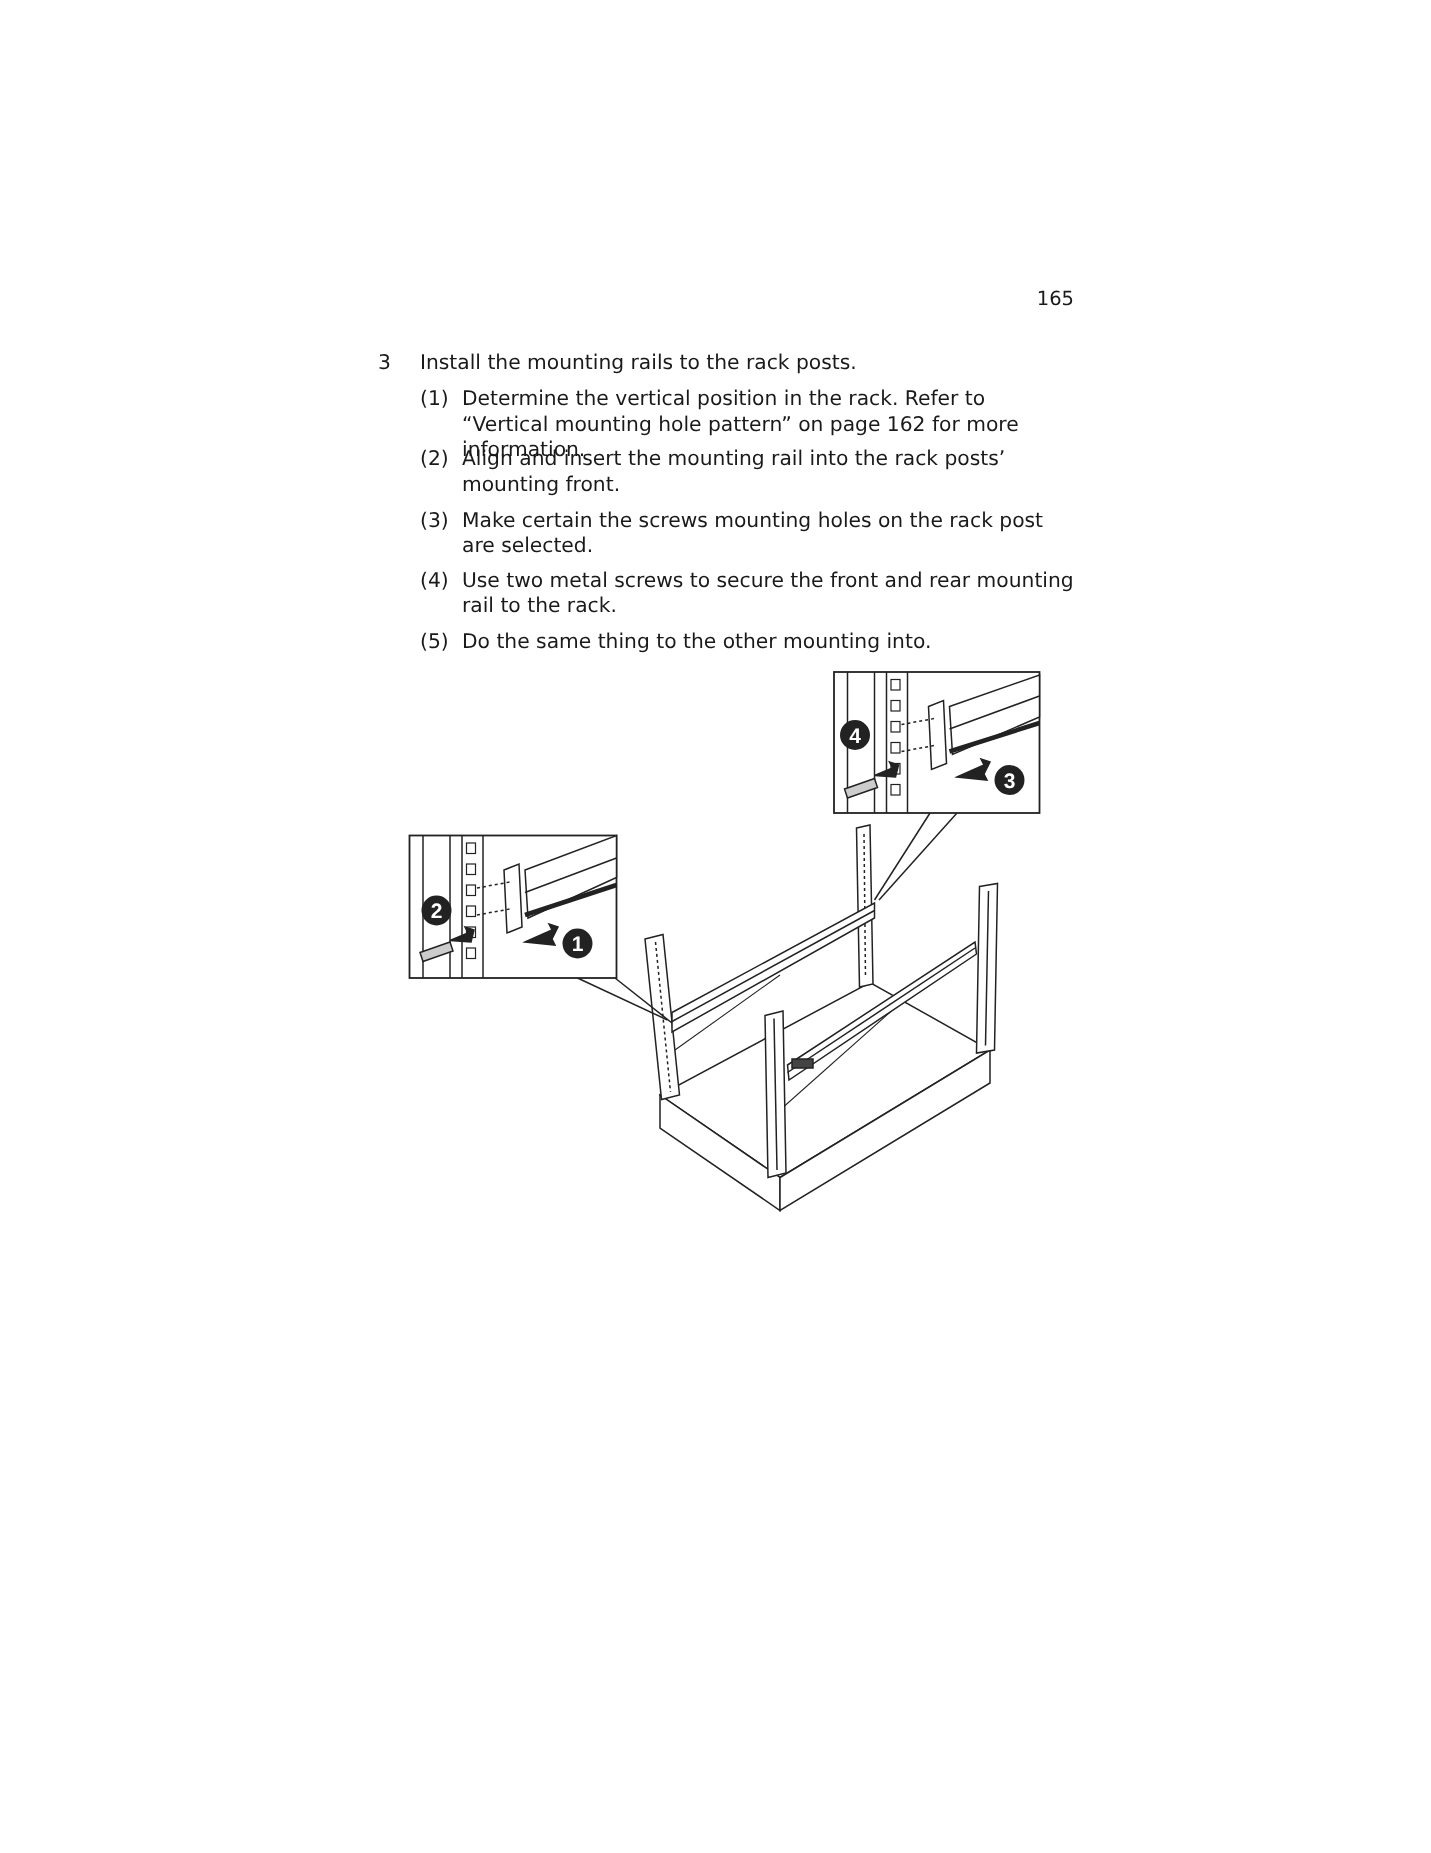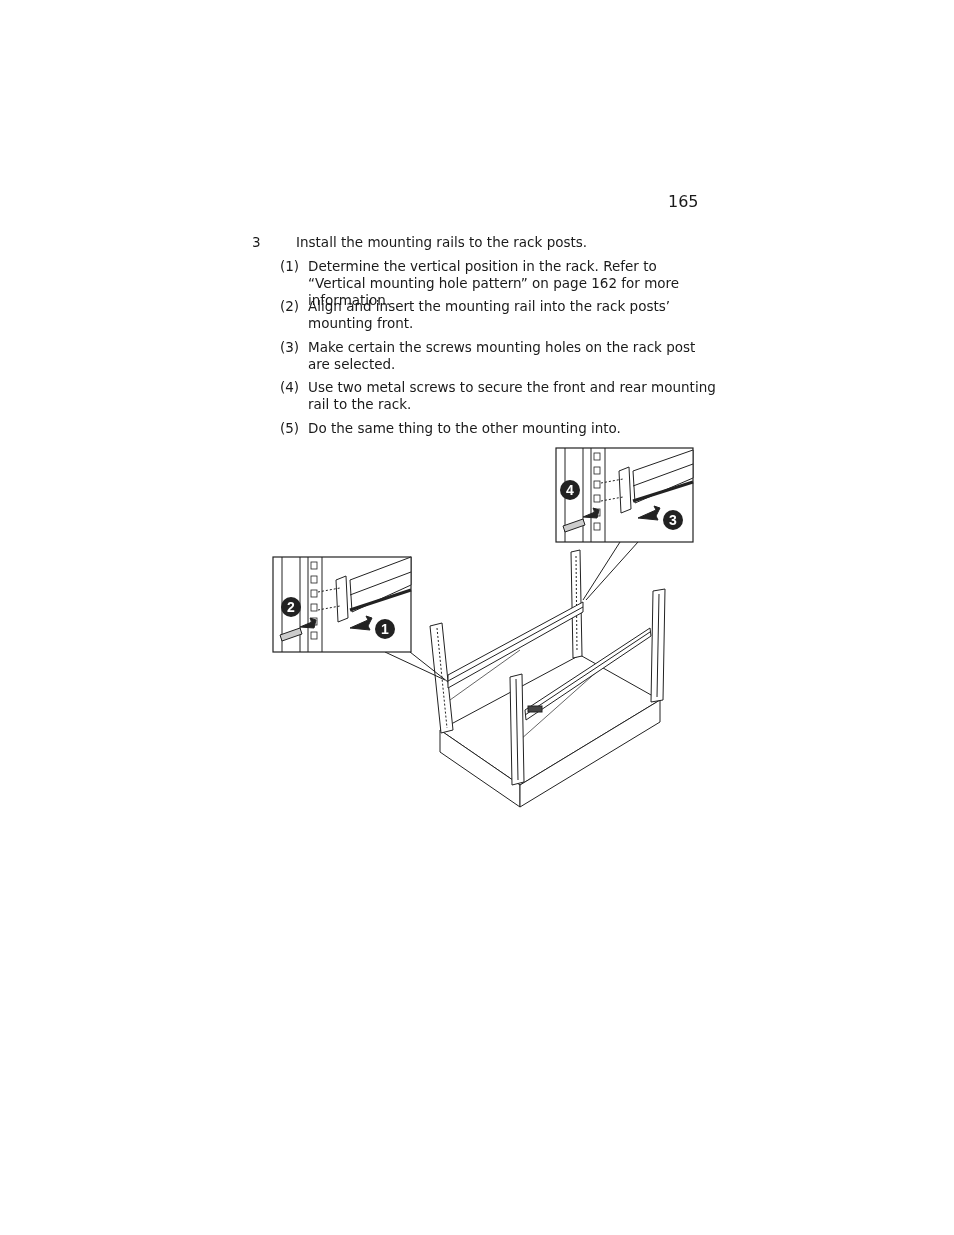--- a/index.html
+++ b/index.html
@@ -1,22 +1,22 @@
 <!DOCTYPE html>
 <html><head>
   <meta charset="utf-8">
   <style>
     html, body { margin: 0; padding: 0; background: #ffffff; }
     body { width: 954px; height: 1235px; position: relative; overflow: hidden;
            font-family: "DejaVu Sans", sans-serif; color: #1a1a1a; }
-    .page-number { position: absolute; left: 668px; top: 192px; width: 48px; 
-                   font-size: 16px; }
+    .page-number { position: absolute; left: 668px; top: 192px; width: 48px; text-align: right;
+                   font-size: 13px; }
     .step { position: absolute; left: 252px; top: 234px; font-size: 13.5px; width: 470px; }
     .step-num { position: absolute; left: 0; top: 0; }
-    .step-text { position: absolute; left: 28px; top: 0; white-space: nowrap; margin-left: 16px; }
+    .step-text { position: absolute; left: 28px; top: 0; white-space: nowrap; }
     .sub { position: absolute; left: 280px; font-size: 13.5px; line-height: 17px; width: 440px; }
     .sub-num { position: absolute; left: 0; top: 0; }
     .sub-text { position: absolute; left: 28px; top: 0; width: 410px; }
     .figure { position: absolute; left: 0; top: 0; width: 954px; height: 1235px; pointer-events: none; }
   </style>
 </head>
 <body>
 
 <div class="page-number">165</div>
 

